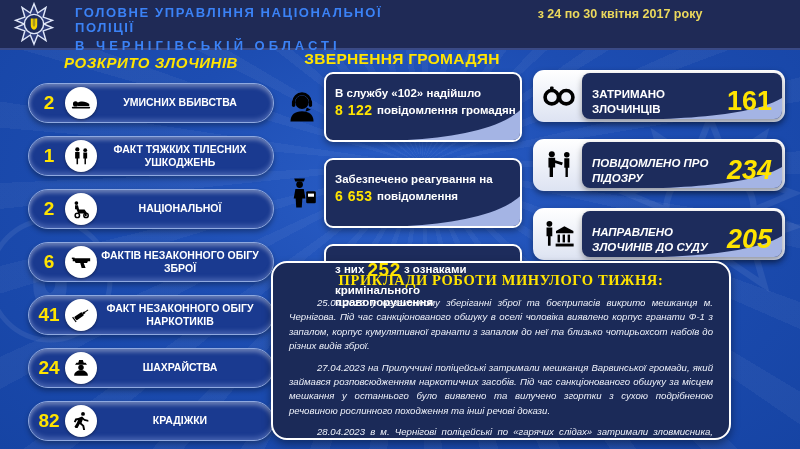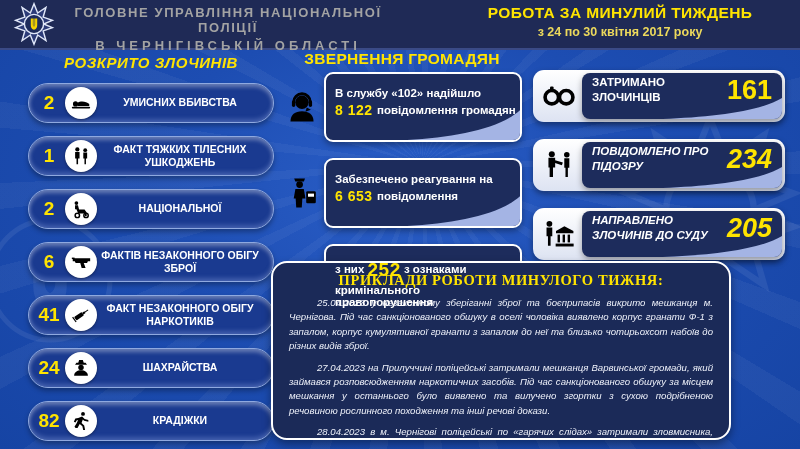--- a/index.html
+++ b/index.html
@@ -7,21 +7,21 @@
          background:radial-gradient(ellipse at 50% 42%, #2a5ec7 0%, #1d4db2 45%, #1644a4 100%);
          font-family:"Liberation Sans", sans-serif;}
   .rays{position:absolute;inset:-150px;pointer-events:none;
         background:repeating-conic-gradient(from 0deg at 52% 42%, rgba(255,255,255,0.045) 0deg 3.5deg, rgba(255,255,255,0) 3.5deg 11deg);}
   .watermark{position:absolute;opacity:0.07;pointer-events:none;}
 
   
   .header{position:absolute;left:0;top:0;width:800px;height:48px;background:#1f2a56;
           border-bottom:2px solid #3a4a86;display:flex;align-items:center;}
   .logo{position:absolute;left:12px;top:2px;width:44px;height:44px;}
-  .org-title{position:absolute;left:48px;top:5px;width:360px;text-align:center;color:#a3a3a3;font-weight:bold;}
+  .org-title{position:absolute;left:75px;top:5px;width:360px;text-align:left;color:#3b82f6;font-weight:bold;}
   .org-line1{font-size:13px;letter-spacing:1.6px;}
   .org-line2{font-size:13px;letter-spacing:4px;margin-top:3px;}
   .report-title{position:absolute;left:460px;top:4px;width:320px;text-align:center;}
   .report-line1{color:#ffe400;font-weight:bold;font-size:15.5px;letter-spacing:.4px;}
   .report-line2{color:#ecd95c;font-weight:bold;font-size:12.5px;margin-top:3px;}
 
   
   .left-col{position:absolute;left:28px;top:54px;width:246px;}
   .col-heading{color:#ffe400;font-weight:bold;font-size:15px;text-align:center;letter-spacing:.5px;font-style:italic;}
   .pills{display:flex;flex-direction:column;gap:13px;margin-top:12px;}
@@ -54,21 +54,21 @@
   .ap-inline{position:relative;z-index:1;color:#fff;font-weight:bold;font-size:11.5px;}
   .ap-inline .ap-num{font-size:19px;}
 
   
   .right-col{position:absolute;left:533px;top:70px;width:252px;}
   .result-box{display:flex;background:linear-gradient(180deg,#ffffff,#dde3f2);border-radius:11px;padding:3px;
               box-shadow:0 3px 6px rgba(0,0,0,.4);height:52px;box-sizing:border-box;}
   .result-box.b2,.result-box.b3{margin-top:17px;font-style:italic;}
   .result-ic{flex:0 0 46px;display:flex;align-items:center;justify-content:center;}
   .result-ic svg{width:36px;height:36px;}
-  .result-panel{flex:1;display:flex;align-items:flex-start;border:none;border-radius:8px;padding:2px 8px 2px 10px;}
+  .result-panel{flex:1;display:flex;align-items:flex-end;border:none;border-radius:8px;padding:2px 8px 2px 10px;}
   .result-label{position:relative;z-index:1;color:#fff;font-weight:bold;font-size:11.5px;line-height:1.3;width:142px;}
   .result-num{position:relative;z-index:1;margin-left:auto;color:#ffe400;font-weight:bold;font-size:27px;padding-right:2px;}
 
   
   .examples{position:absolute;left:271px;top:261px;width:460px;height:179px;background:#1b2a58;
             border:2.5px solid #fff;border-radius:16px;box-shadow:0 4px 8px rgba(0,0,0,.4);box-sizing:border-box;
             overflow:hidden;}
   .ex-heading{font-family:"Liberation Serif", serif;color:#ffe400;font-weight:bold;font-size:14.5px;
               text-align:center;margin-top:9px;letter-spacing:.6px;}
   .ex-p{color:#eef1fa;font-size:9.6px;font-style:italic;line-height:1.5;text-align:justify;
@@ -94,21 +94,20 @@
       <path d="M24 2l4 10 9-6-3 10.5L44 20l-9.5 4L44 28l-10 3.5L37 42l-9-6-4 10-4-10-9 6 3-10.5L4 28l9.5-4L4 20l10-3.5L11 6l9 6z" fill="#2c3b78" stroke="#dfe6f8" stroke-width="1.6"></path>
       <circle cx="24" cy="24" r="10.5" fill="#1d2b5c" stroke="#dfe6f8" stroke-width="1.6"></circle>
       <path d="M20.5 18v7.5c0 2.3 1.4 4 3.5 4.7 2.1-.7 3.5-2.4 3.5-4.7V18h-2.3v7c0 1-.4 1.7-1.2 2.1-.8-.4-1.2-1.1-1.2-2.1v-7z" fill="#f5d300"></path>
       <rect x="23.3" y="18" width="1.4" height="10.5" fill="#f5d300"></rect>
     </svg>
     <div class="org-title">
       <div class="org-line1">ГОЛОВНЕ УПРАВЛІННЯ НАЦІОНАЛЬНОЇ ПОЛІЦІЇ</div>
       <div class="org-line2">В ЧЕРНІГІВСЬКІЙ ОБЛАСТІ</div>
     </div>
     <div class="report-title">
-      <div class="report-line1">РОБОТА ЗА МИНУЛИЙ ТИЖДЕНЬ</div>
       <div class="report-line2">з 24 по 30 квітня 2017 року</div>
     </div>
   </div>
 
   <div class="left-col">
     <div class="col-heading">РОЗКРИТО ЗЛОЧИНІВ</div>
     <div class="pills">
 
       <div class="pill">
         <span class="pill-count">2</span>

